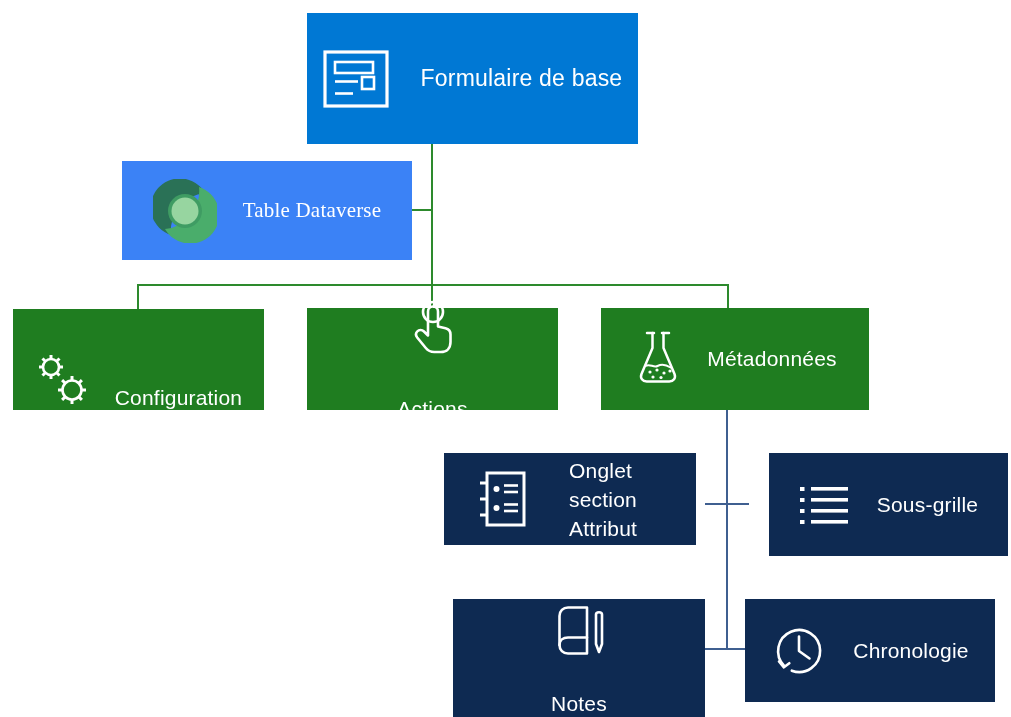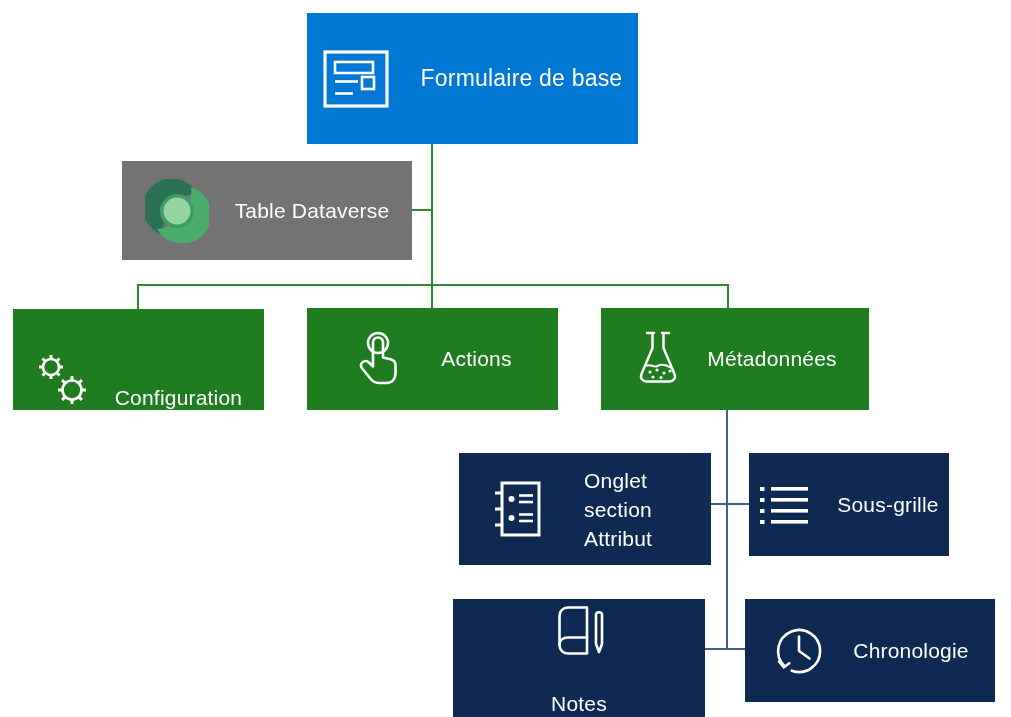--- a/index.html
+++ b/index.html
@@ -14,22 +14,22 @@
   .line{position:absolute;}
   svg{display:block;}
   .ostroke{stroke:#ffffff;fill:none;}
 
   
   #n-formulaire{left:307px;top:13px;width:331px;height:131px;gap:32px;}
   #n-dataverse{left:122px;top:161px;width:290px;height:99px;gap:26px;}
   #n-configuration{left:13px;top:309px;width:251px;height:101px;gap:22px;align-items:flex-end;}
   #n-actions{left:307px;top:308px;width:251px;height:102px;gap:38px;}
   #n-metadonnees{left:601px;top:308px;width:268px;height:102px;gap:24px;}
-  #n-onglet{left:459px;top:453px;width:252px;height:112px;gap:40px;}
-  #n-sousgrille{left:749px;top:453px;width:200px;height:103px;gap:28px;}
+  #n-onglet{left:444px;top:453px;width:252px;height:92px;gap:40px;}
+  #n-sousgrille{left:769px;top:453px;width:239px;height:103px;gap:28px;}
   #n-notes{left:453px;top:599px;width:252px;height:121px;gap:32px;flex-direction:column;}
   #n-chronologie{left:745px;top:599px;width:250px;height:103px;gap:26px;}
 
   
   #l-trunk{left:431px;top:116px;width:2px;height:193px;}
   #l-dataverse{left:411px;top:209px;width:21px;height:2px;}
   #l-branch{left:137px;top:284px;width:592px;height:2px;}
   #l-drop-left{left:137px;top:284px;width:2px;height:25px;}
   #l-drop-right{left:727px;top:284px;width:2px;height:24px;}
   #l-meta-trunk{left:726px;top:410px;width:2px;height:240px;}
@@ -56,21 +56,21 @@
         <rect class="ostroke" x="2" y="2" width="62" height="54" stroke-width="3.2"></rect>
         <rect class="ostroke" x="12" y="12" width="38" height="11" stroke-width="2.6"></rect>
         <line class="ostroke" x1="12" y1="31.5" x2="35" y2="31.5" stroke-width="2.6"></line>
         <rect class="ostroke" x="39" y="27" width="12" height="12" stroke-width="2.6"></rect>
         <line class="ostroke" x1="12" y1="43.5" x2="30" y2="43.5" stroke-width="2.6"></line>
       </svg>
     </span>
     <span class="label big">Formulaire de base</span>
   </div>
 
-  <div class="node" id="n-dataverse" style="background: #737373;">
+  <div class="node" id="n-dataverse" style="background: #3b82f6; font-family: Liberation Serif, serif;">
     <span class="icon">
       <svg width="64" height="64" viewBox="0 0 64 64">
         <path d="M18 56 A29 29 0 1 1 52 14 A38 38 0 0 0 18 56 Z" fill="#2a7156"></path>
         <path d="M46 8 A29 29 0 1 1 12 50 A38 38 0 0 0 46 8 Z" fill="#4aad6b"></path>
         <circle cx="32" cy="32" r="17" fill="#3f9c63"></circle>
         <circle cx="32" cy="32" r="13.5" fill="#97d5a0"></circle>
       </svg>
     </span>
     <span class="label">Table Dataverse</span>
   </div>
@@ -100,21 +100,21 @@
               <line x1="43.7" y1="44.7" x2="46.9" y2="47.9"></line>
             <line x1="46.9" y1="28.1" x2="43.7" y2="31.3"></line>
               <line x1="30.3" y1="44.7" x2="27.1" y2="47.9"></line>
           </g>
         </g>
       </svg>
     </span>
     <span class="label">Configuration</span>
   </div>
 
-  <div class="node" id="n-actions" style="background: rgb(31, 125, 32);">
+  <div class="node" id="n-actions" style="background: rgb(31, 125, 32); flex-direction: column;">
     <span class="icon">
       <svg width="50" height="62" viewBox="0 0 50 62">
         <circle class="ostroke" cx="25" cy="15" r="10" stroke-width="2.6"></circle>
         <path class="ostroke" stroke-width="2.6" stroke-linejoin="round" stroke-linecap="round" d="M25 9.5 c-3 0-5 2-5 5 v24 l-4-4 c-2-2-5-2-6.8 0 -1.5 1.6-1.5 4 0 6 l8.6 10.5 c2 2.5 5 4 8.4 4 h6.6 c6 0 9.7-4 9.7-10 v-7.5 c0-3-2-5.5-5-6.2 l-7.5-1.8 V14.5 c0-3-2-5-5-5z"></path>
       </svg>
     </span>
     <span class="label">Actions</span>
   </div>
 
   <div class="node" id="n-metadonnees" style="background: rgb(31, 125, 32);">

